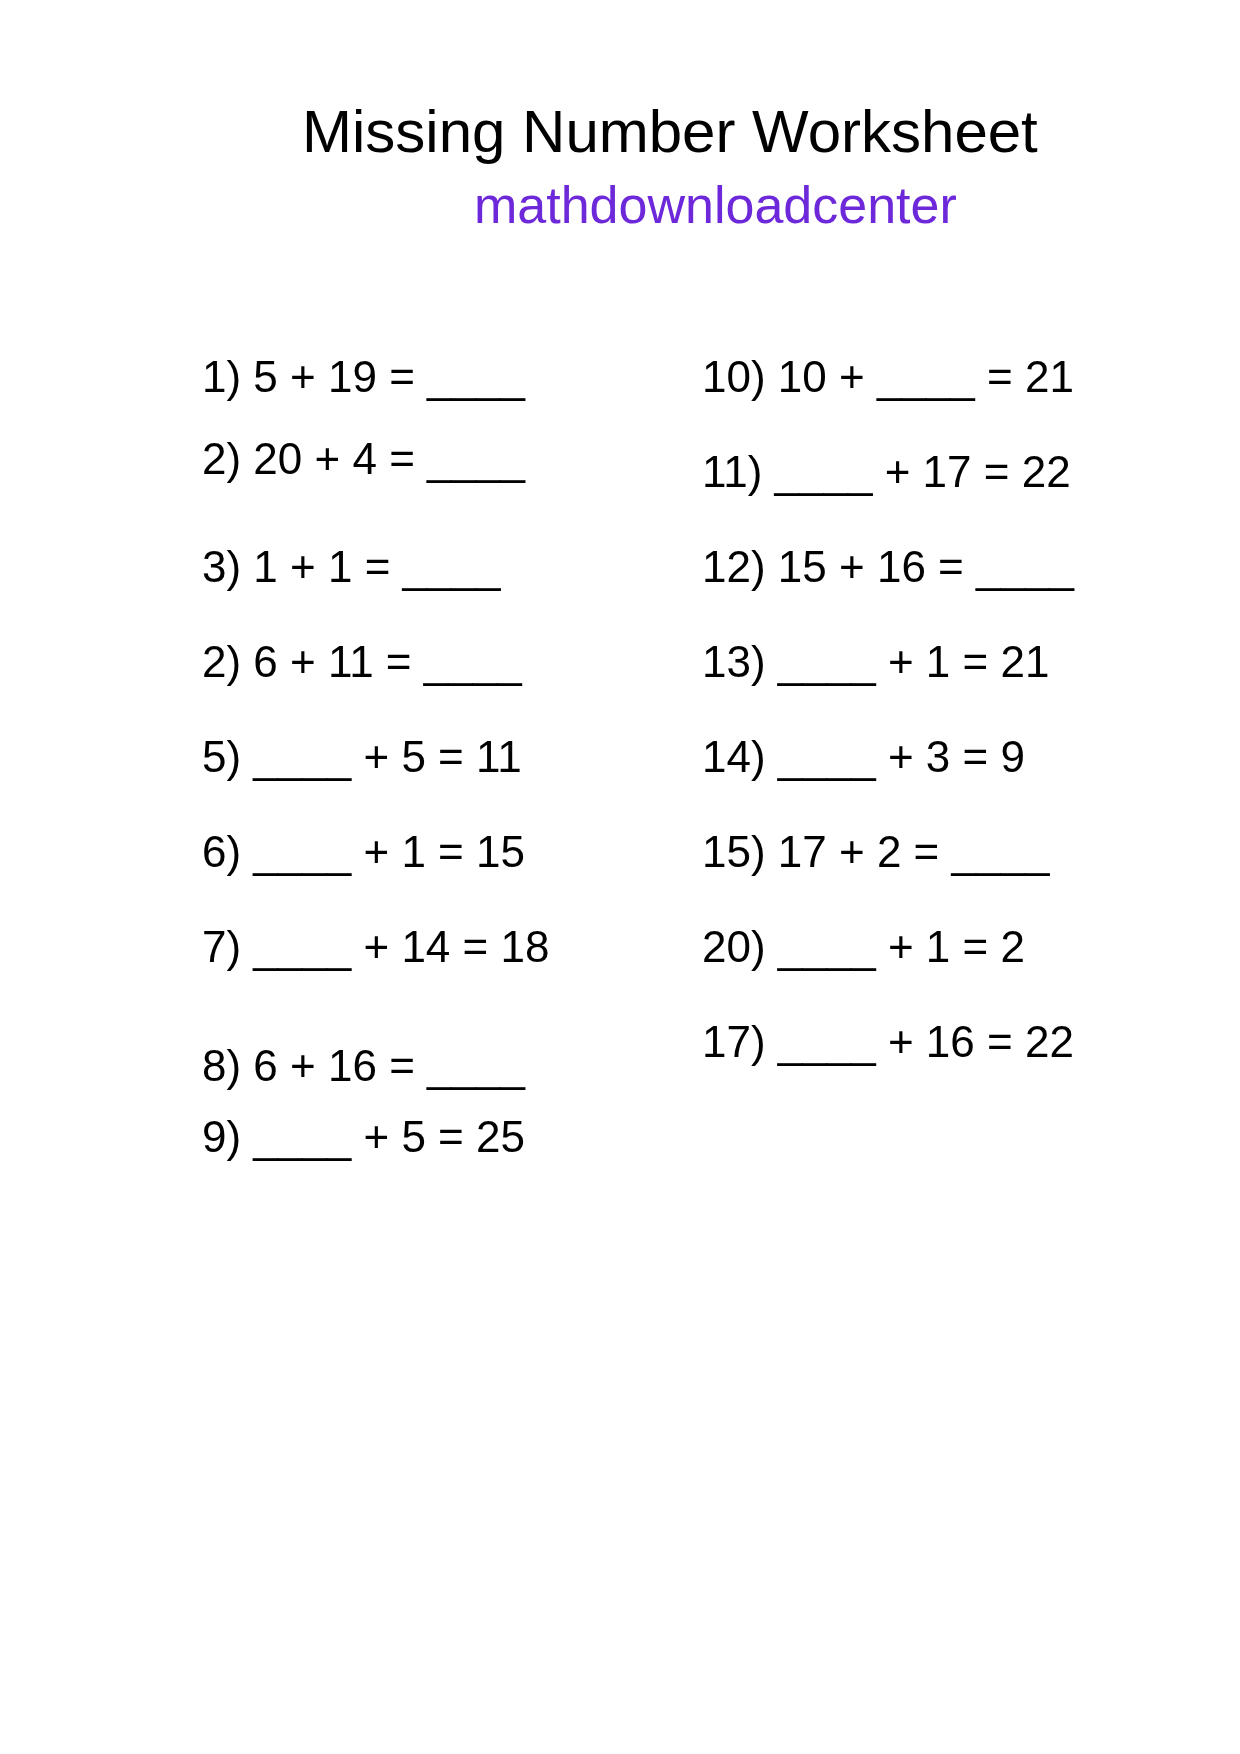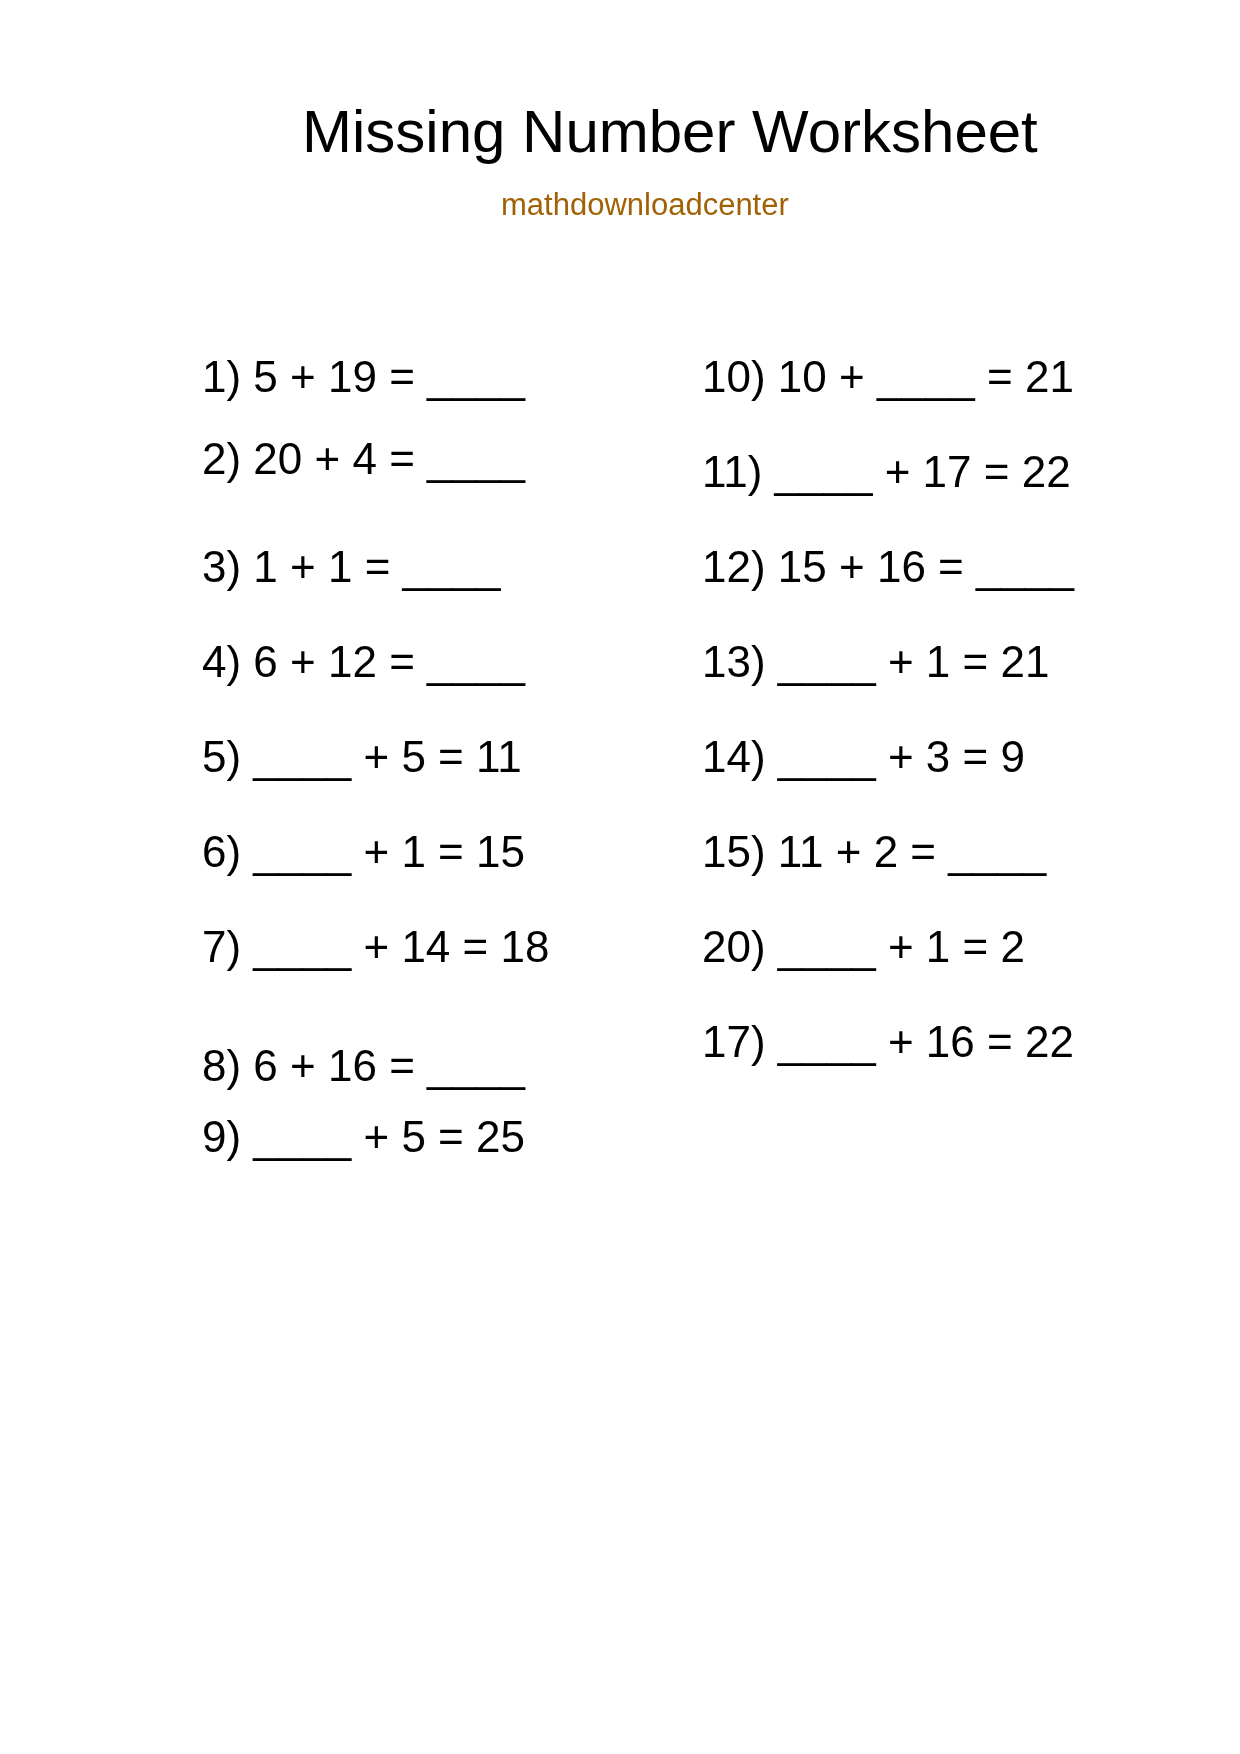--- a/index.html
+++ b/index.html
@@ -22,25 +22,25 @@
       top: 98px;
       text-align: left;
       padding-left: 302px;
       box-sizing: border-box;
       font-size: 60px;
       line-height: 68px;
       white-space: nowrap;
     }
     .subtitle {
       position: absolute;
-      left: 501px;
+      left: 474px;
       top: 180px;
-      font-size: 31px;
+      font-size: 52px;
       line-height: 50px;
-      color: #a16207;
+      color: #6d28d9;
       white-space: nowrap;
     }
     .col {
       position: absolute;
       top: 0;
     }
     .col.left { left: 202px; }
     .col.right { left: 702px; }
     .problem {
       position: absolute;
@@ -55,31 +55,31 @@
 <body>
 
 <div>
   <div class="title">Missing Number Worksheet</div>
   <div class="subtitle">mathdownloadcenter</div>
 
   <div class="col left">
     <div class="problem" style="top:352px">1) 5 + 19 = ____</div>
     <div class="problem" style="top:434px">2) 20 + 4 = ____</div>
     <div class="problem" style="top:542px">3) 1 + 1 = ____</div>
-    <div class="problem" style="top:637px">4) 6 + 12 = ____</div>
+    <div class="problem" style="top:637px">2) 6 + 11 = ____</div>
     <div class="problem" style="top:732px">5) ____ + 5 = 11</div>
     <div class="problem" style="top:827px">6) ____ + 1 = 15</div>
     <div class="problem" style="top:922px">7) ____ + 14 = 18</div>
     <div class="problem" style="top:1041px">8) 6 + 16 = ____</div>
     <div class="problem" style="top:1112px">9) ____ + 5 = 25</div>
   </div>
 
   <div class="col right">
     <div class="problem" style="top:352px">10) 10 + ____ = 21</div>
     <div class="problem" style="top:447px">11) ____ + 17 = 22</div>
     <div class="problem" style="top:542px">12) 15 + 16 = ____</div>
     <div class="problem" style="top:637px">13) ____ + 1 = 21</div>
     <div class="problem" style="top:732px">14) ____ + 3 = 9</div>
-    <div class="problem" style="top:827px">15) 11 + 2 = ____</div>
+    <div class="problem" style="top:827px">15) 17 + 2 = ____</div>
     <div class="problem" style="top:922px">20) ____ + 1 = 2</div>
     <div class="problem" style="top:1017px">17) ____ + 16 = 22</div>
   </div>
 </div>
 
 </body></html>

